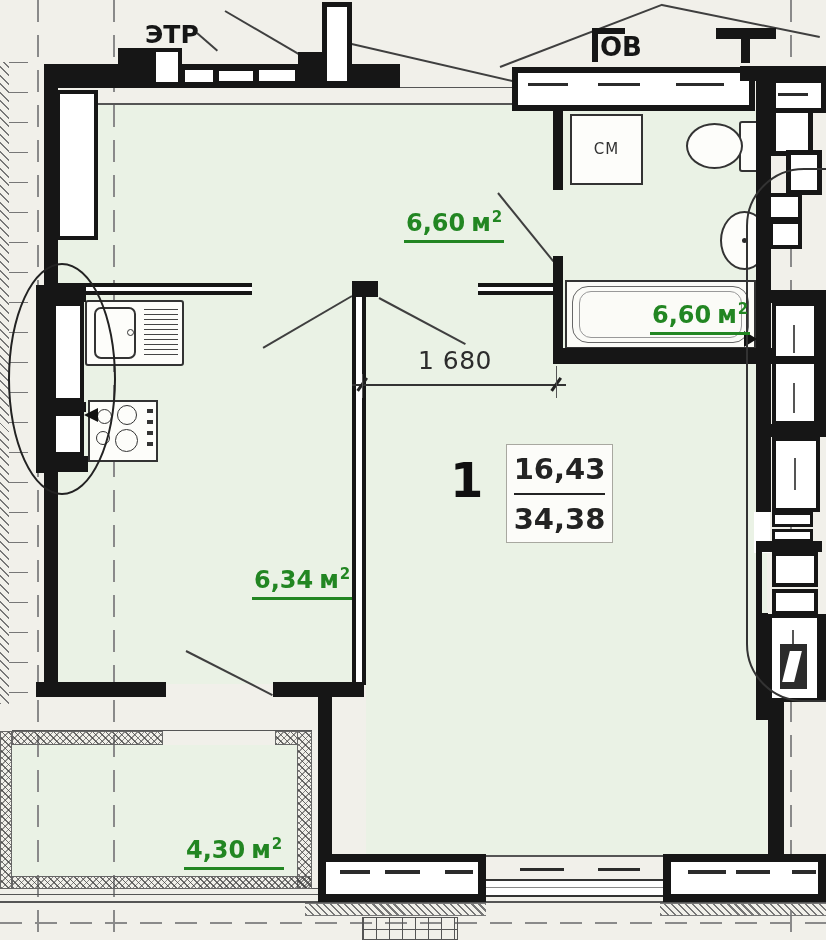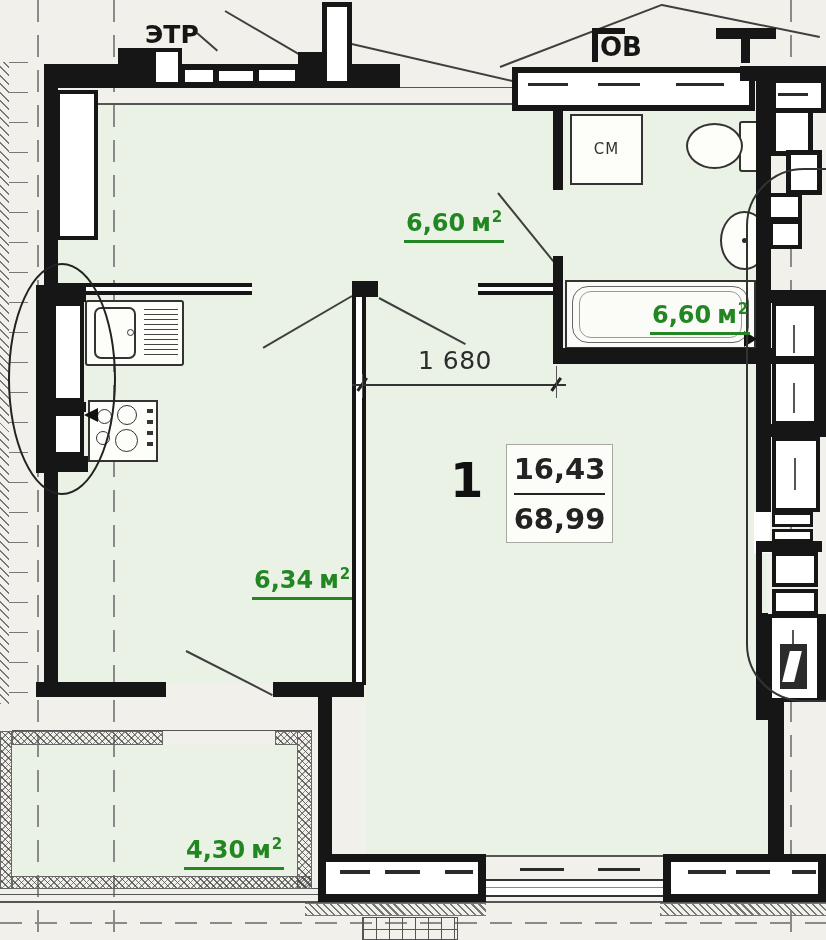--- a/index.html
+++ b/index.html
@@ -202,21 +202,21 @@
   <div class="abs" style="left:354px;top:383px;width:16px;height:2.5px;background:#222;transform:rotate(-55deg);z-index:9"></div>
   <div class="abs" style="left:548px;top:383px;width:16px;height:2.5px;background:#222;transform:rotate(-55deg);z-index:9"></div>
   <div class="abs" style="left:362px;top:374px;width:1px;height:24px;background:#555;z-index:9"></div>
   <div class="abs" style="left:556px;top:366px;width:1px;height:32px;background:#555;z-index:9"></div>
   <div id="dimtxt">1 680</div>
 
   <div id="aptnum">1</div>
   <div id="aptbox">
     <div class="n">16,43</div>
     <div class="sep"></div>
-    <div class="n">68,99</div>
+    <div class="n">34,38</div>
   </div>
 
   <div class="glbl" style="left:404px;top:209px">
     <span class="gu"><span>6,60</span><span class="gunit">м</span><span class="gsup">2</span></span>
   </div>
   <div class="glbl" style="left:650px;top:301px">
     <span class="gu"><span>6,60</span><span class="gunit">м</span><span class="gsup">2</span></span>
   </div>
   <div class="glbl" style="left:252px;top:566px">
     <span class="gu"><span>6,34</span><span class="gunit">м</span><span class="gsup">2</span></span>

